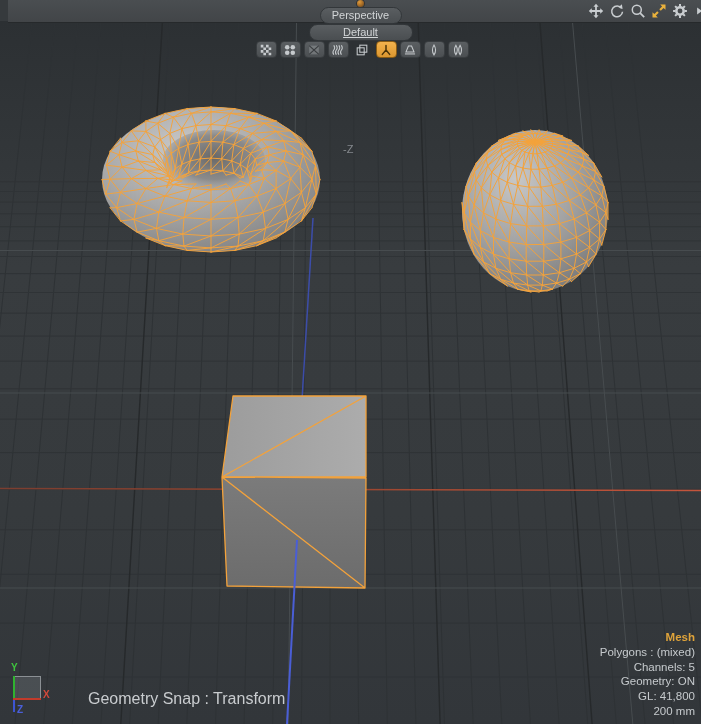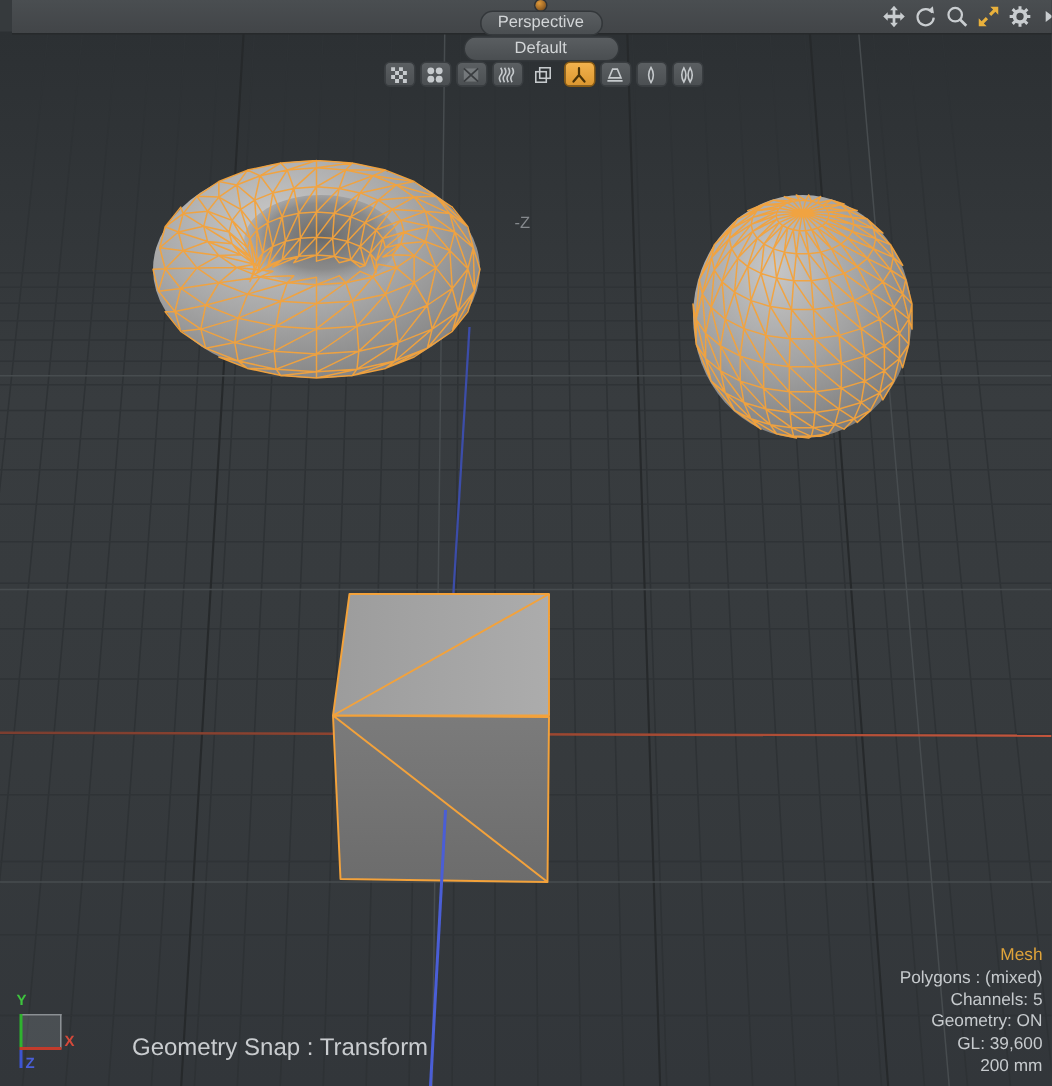--- a/index.html
+++ b/index.html
@@ -20,21 +20,21 @@
     background:radial-gradient(circle at 35% 30%, #e09a3a, #9a6424 60%, #5b3a14);
     box-shadow:0 0 0 1px rgba(0,0,0,.35);
   }
   .pill{
     height:17px;border-radius:9px;border:1px solid #33373a;flex:none;
     background:linear-gradient(#5a5e61,#4a4e51);
     color:#d2d5d7;font:11px/15px "Liberation Sans",sans-serif;
     text-align:center;padding:0;margin-left:4px;cursor:default;
   }
   #pill-view{width:82px;}
-  #pill-preset{width:104px;}
+  #pill-preset{width:104px;text-decoration:underline;}
   .igroup{display:flex;align-items:center;margin-left:7px;gap:3px;}
   .ibtn{
     width:21px;height:17px;border-radius:4px;border:1px solid #393d40;
     background:linear-gradient(#5b5f62,#4b4f52);color:#c6cacd;
     padding:0;display:flex;align-items:center;justify-content:center;flex:none;
   }
   .ibtn.dim{color:#9da1a4;}
   .ibtn.noframe{background:none;border-color:transparent;}
   .ibtn.active{
     background:linear-gradient(#f2b24d,#dc9730);
@@ -45,21 +45,21 @@
   .ricon.orange{color:#e9b13c;}
   
   #scene{position:absolute;left:0;top:0;display:block;}
   .overlay{position:absolute;z-index:5;pointer-events:none;}
   .negz{left:343px;top:143px;color:#85898d;font-size:11px;}
   .snap{left:88px;top:690px;color:#c9cccf;font-size:16px;}
   .status{
     right:6px;top:630px;text-align:right;color:#c6cacd;
     font-size:11.5px;line-height:14.8px;
   }
-  .status .mesh{color:#dfa33a;}
+  .status .mesh{color:#dfa33a;font-weight:bold;}
   
   .gizmo{position:absolute;left:8px;top:658px;width:52px;height:62px;z-index:5;
          font-size:10px;font-weight:bold;}
   .gz{position:absolute;}
   .gz-sq{left:6px;top:18px;width:26px;height:22px;
          background:rgba(200,205,210,.16);
          border-top:1px solid #8b9094;border-right:1px solid #8b9094;}
   .gz-yaxis{left:5px;top:18px;width:2px;height:22px;background:#2fb32f;}
   .gz-xaxis{left:5px;top:40px;width:28px;height:2px;background:#c23b2b;}
   .gz-zaxis{left:5px;top:42px;width:2px;height:12px;background:#3d55d2;}
@@ -230,21 +230,21 @@
 </div>
 
 <div class="overlay negz">-Z</div>
 <div class="overlay snap">Geometry Snap : Transform</div>
 
 <div class="overlay status">
   <div class="mesh">Mesh</div>
   <div>Polygons : (mixed)</div>
   <div>Channels: 5</div>
   <div>Geometry: ON</div>
-  <div>GL: 39,600</div>
+  <div>GL: 41,800</div>
   <div>200 mm</div>
 </div>
 
 <div class="gizmo">
   <span class="gz gz-sq"></span>
   <span class="gz gz-yaxis"></span>
   <span class="gz gz-xaxis"></span>
   <span class="gz gz-zaxis"></span>
   <span class="gz lbl-y">Y</span>
   <span class="gz lbl-x">X</span>

